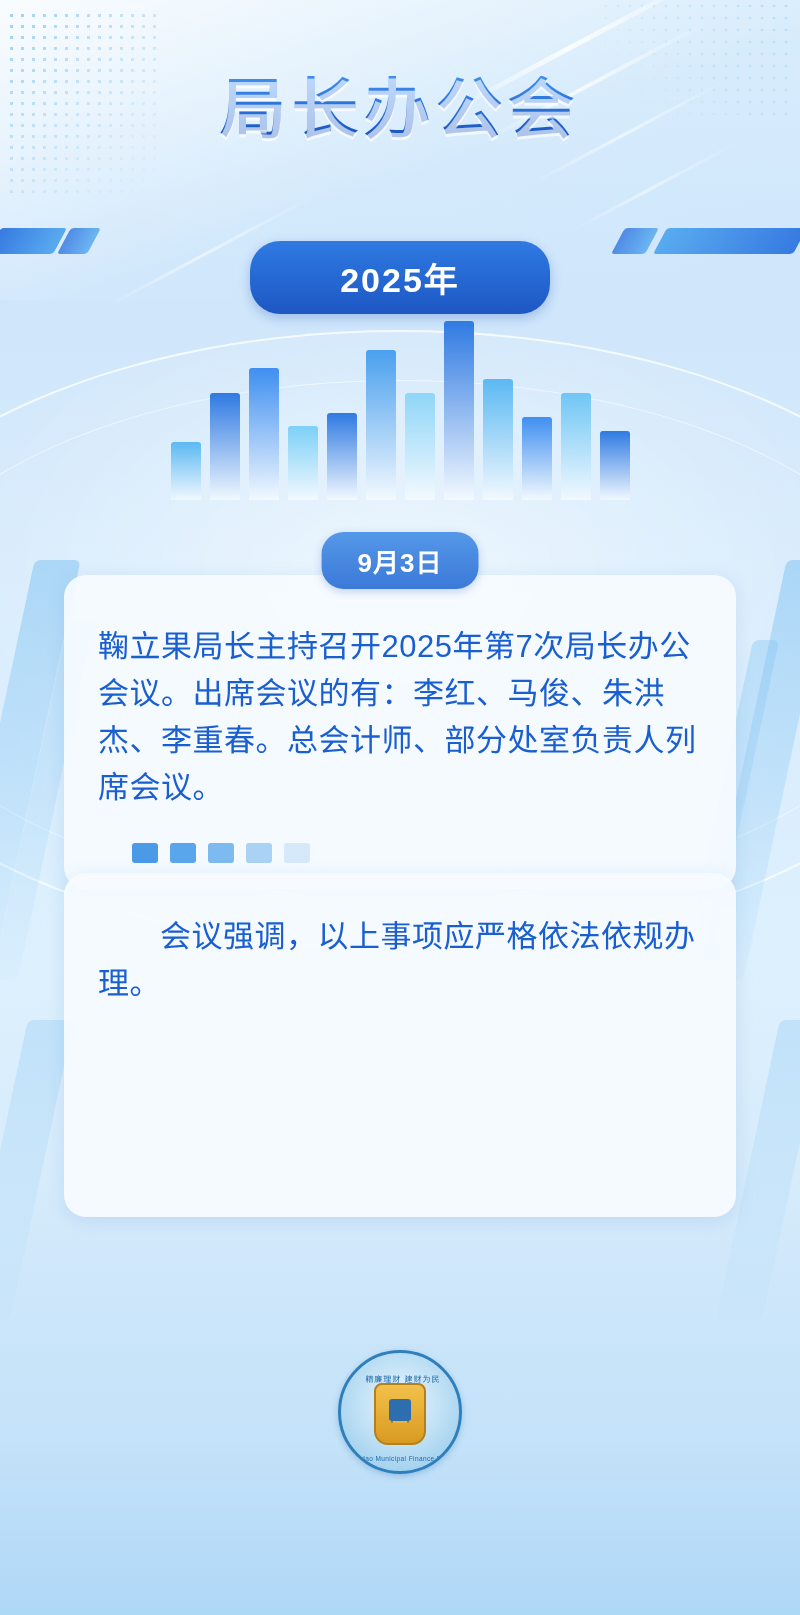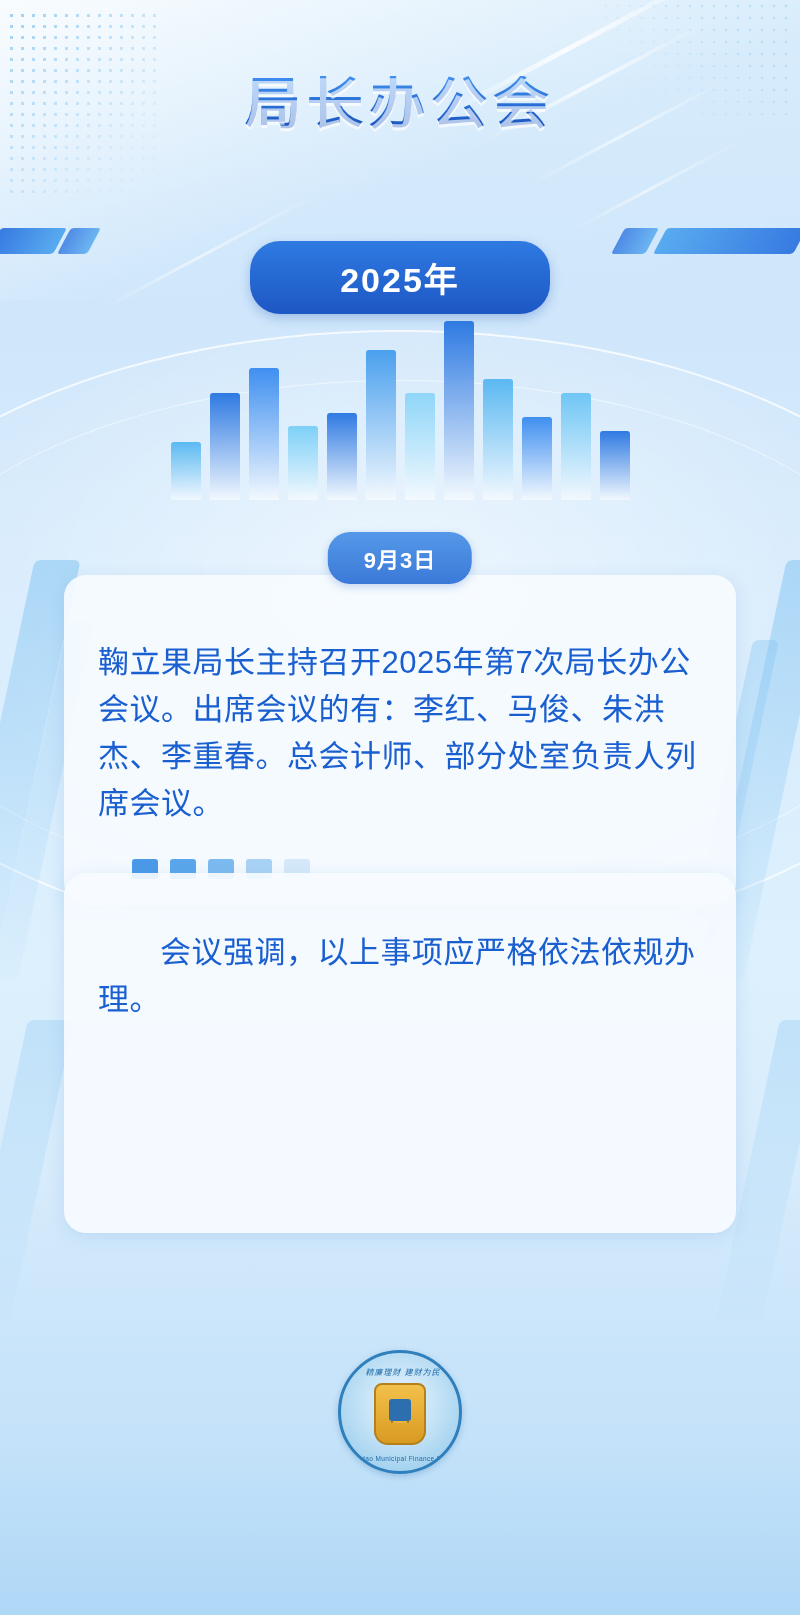--- a/index.html
+++ b/index.html
@@ -89,21 +89,21 @@
 
   .wave {
     position: absolute; left: 0; bottom: 0; width: 800px; height: 430px;
     background: linear-gradient(180deg, rgba(205,232,251,0) 0%, rgba(186,222,248,0.55) 60%, rgba(170,213,246,0.85) 100%);
   }
 
   
   .title {
     position: absolute; left: 0; top: 76px; width: 800px;
     text-align: center;
-    font-size: 56px;
+    font-size: 66px;
     font-weight: bold;
     letter-spacing: 6px;
     line-height: 1;
     color: #1a5fd0;
     background: linear-gradient(180deg, #3f8ff0 0%, #1550bb 100%);
     -webkit-background-clip: text;
     background-clip: text;
     -webkit-text-fill-color: transparent;
     text-shadow: 0 3px 0 rgba(255,255,255,0.65);
     font-family: "Liberation Sans", "DejaVu Sans", sans-serif;
@@ -130,41 +130,41 @@
     display: flex; align-items: flex-end; gap: 9px; justify-content: center;
   }
   .bar { width: 30px; border-radius: 3px 3px 0 0; }
 
   
   .date-pill {
     position: absolute; left: 50%; top: 532px; transform: translateX(-50%);
     padding: 10px 36px;
     border-radius: 22px;
     background: linear-gradient(180deg, #5598e8 0%, #3b79d8 100%);
-    color: #fff; font-size: 22px; font-weight: bold; letter-spacing: 1px;
+    color: #fff; font-size: 26px; font-weight: bold; letter-spacing: 1px;
     box-shadow: 0 3px 9px rgba(40,95,190,0.25);
     z-index: 3;
   }
   .card {
     position: absolute; left: 64px; width: 672px;
     background: rgba(246,251,255,0.92);
     border-radius: 22px;
     box-shadow: 0 4px 18px rgba(90,150,210,0.18);
   }
   .card-1 { top: 575px; padding: 48px 34px 26px; }
   .card-2 { top: 873px; padding: 40px 34px 210px; }
 
   .body-text {
     color: #1a5fd0;
     font-size: 31px;
     line-height: 1.52;
     letter-spacing: 0.5px;
     font-family: "Liberation Sans", "DejaVu Sans", sans-serif;
   }
-  .body-text p { text-indent: 2em; margin-top: 16px; }
+  .body-text p { text-indent: 2em; }
   .body-text p.noindent { text-indent: 0; }
   .body-text p + p { margin-top: 4px; }
 
   .squares { display: flex; gap: 12px; margin-top: 32px; padding-left: 34px; }
   .sq { width: 26px; height: 20px; border-radius: 3px; }
 
   
   .seal {
     position: absolute; left: 50%; transform: translateX(-50%);
     top: 1350px; width: 124px; height: 124px;
@@ -189,21 +189,21 @@
     background: #2d6fae;
   }
   .seal-neck {
     position: absolute; left: 50%; top: 24px; transform: translateX(-50%);
     width: 18px; height: 14px; background: #e8b33f; border: 2px solid #b5801a; border-bottom: none;
   }
   .seal-top-text, .seal-bottom-text {
     position: absolute; left: 0; width: 124px; text-align: center;
     color: #1f6aa8; font-size: 8px; letter-spacing: 1px;
   }
-  .seal-top-text { top: 13px; font-style: italic; }
+  .seal-top-text { top: 20px; }
   .seal-bottom-text { bottom: 9px; font-size: 6.5px; letter-spacing: .4px; }
 </style>
 </head>
 <body>
 
 <div class="poster">
 
   <div class="bg-layer">
     <div class="band-top"></div>
     <div class="dots-left"></div>

